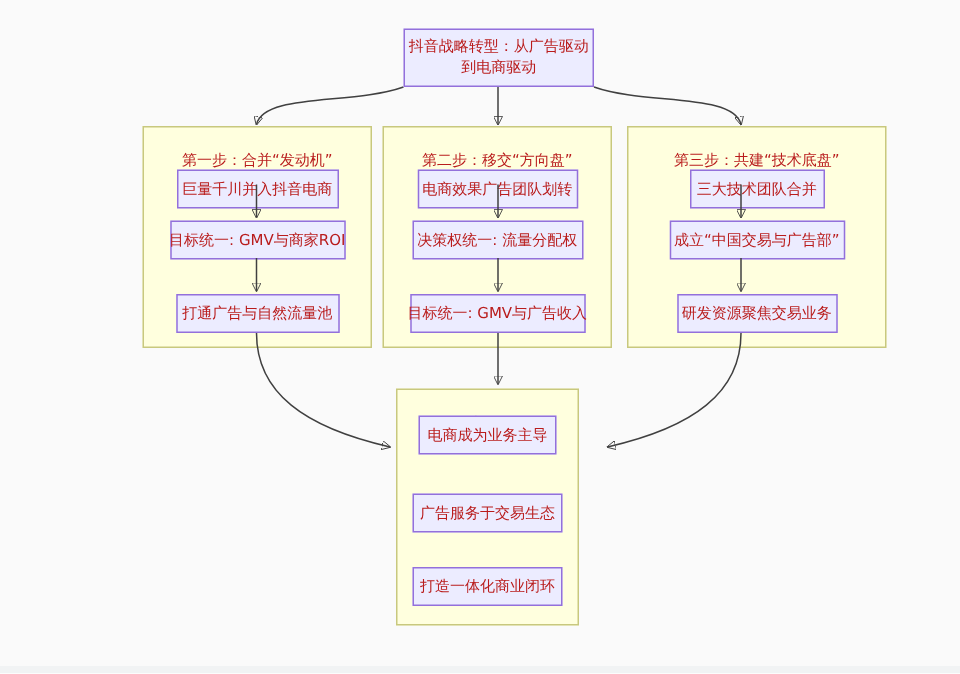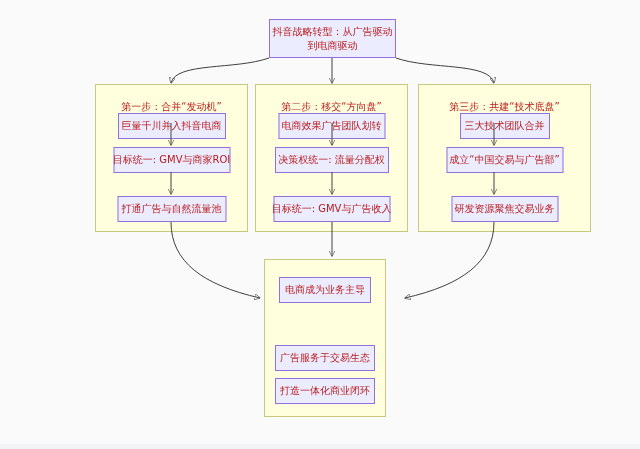--- a/index.html
+++ b/index.html
@@ -53,21 +53,21 @@
   
   .cluster.c1{left:95px;top:84px;width:153px;height:148px;}
   .cluster.c2{left:255px;top:84px;width:153px;height:148px;}
   .cluster.c3{left:418px;top:84px;width:173px;height:148px;}
   .cluster .s1{top:13px;margin-top:15px;}
   .cluster .s2{top:62px;}
   .cluster .s3{top:111px;}
   
   .cluster.final{left:264px;top:259px;width:122px;height:158px;}
   .cluster.final .g1{top:17px;}
-  .cluster.final .g2{top:69px;margin-top:16px;}
+  .cluster.final .g2{top:69px;}
   .cluster.final .g3{top:118px;text-align:center;}
   .bottom-strip{
     position:absolute;left:0;bottom:0;width:640px;height:5px;
     background:#f1f3f4;z-index:0;
   }
 </style>
 </head>
 <body>
 
 <div class="canvas">

